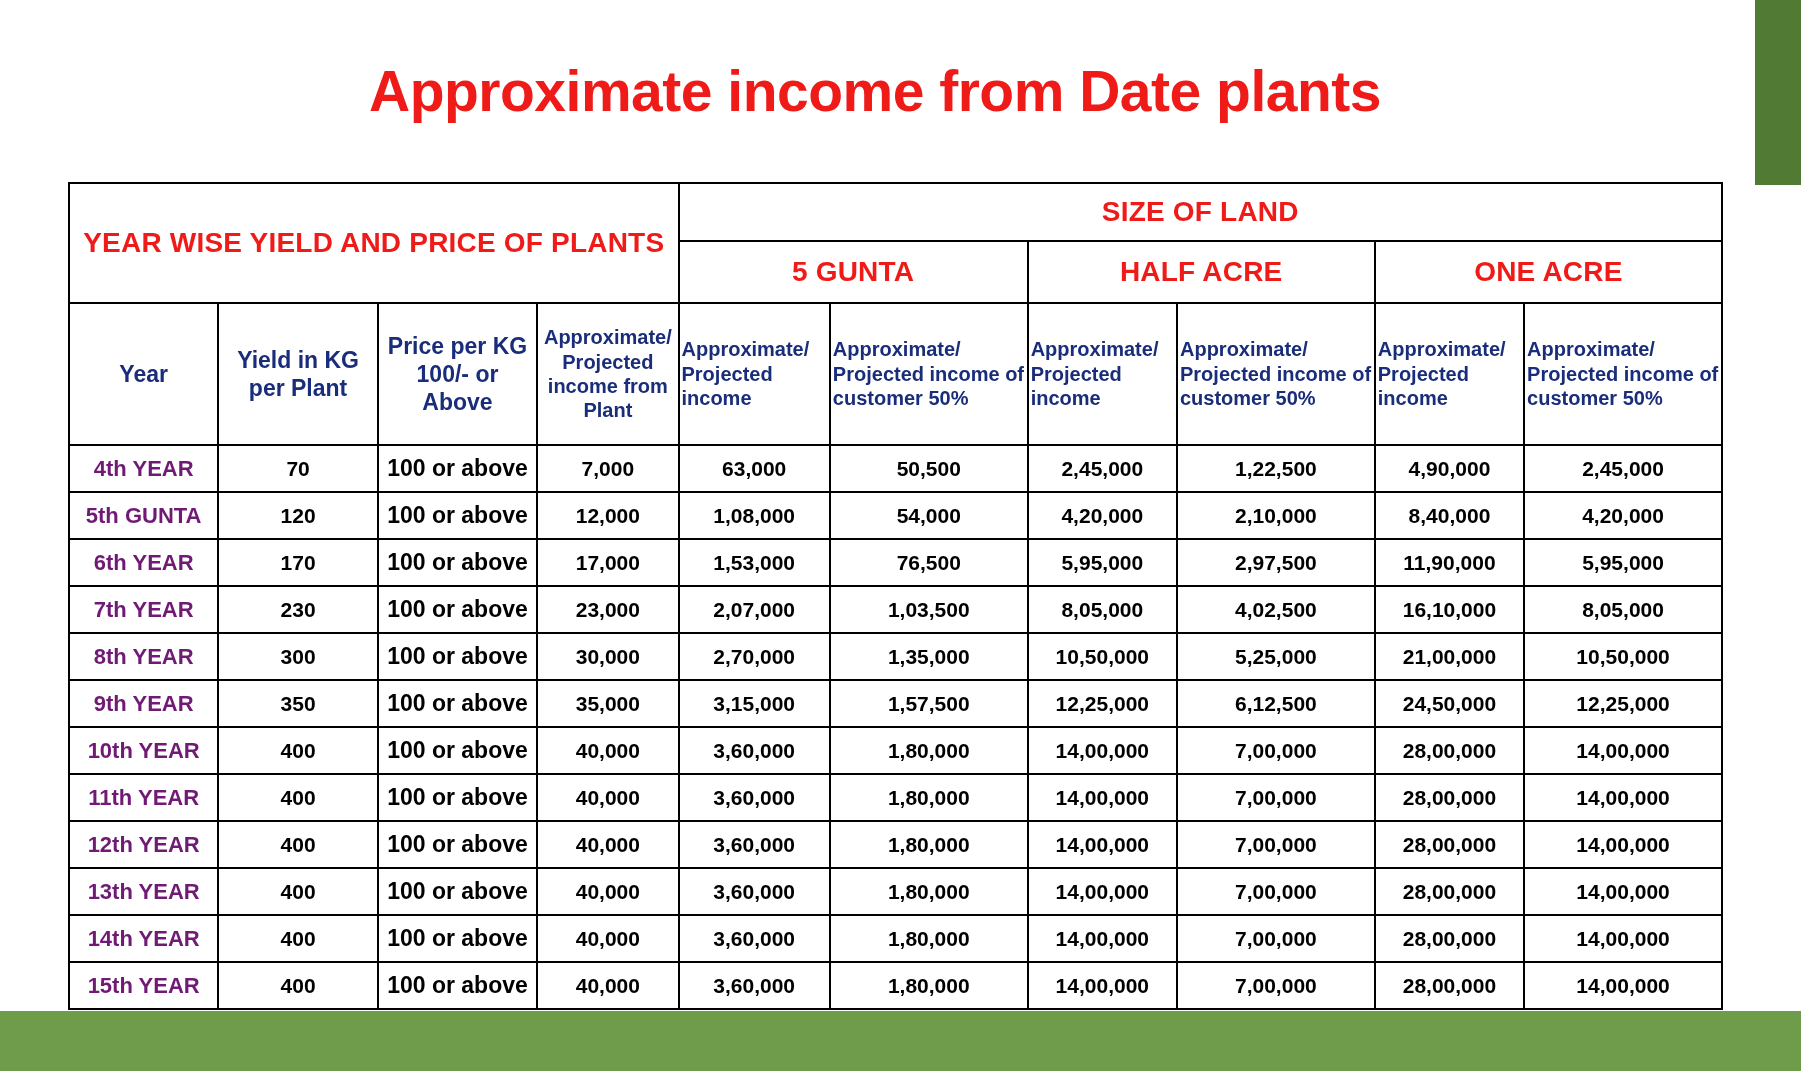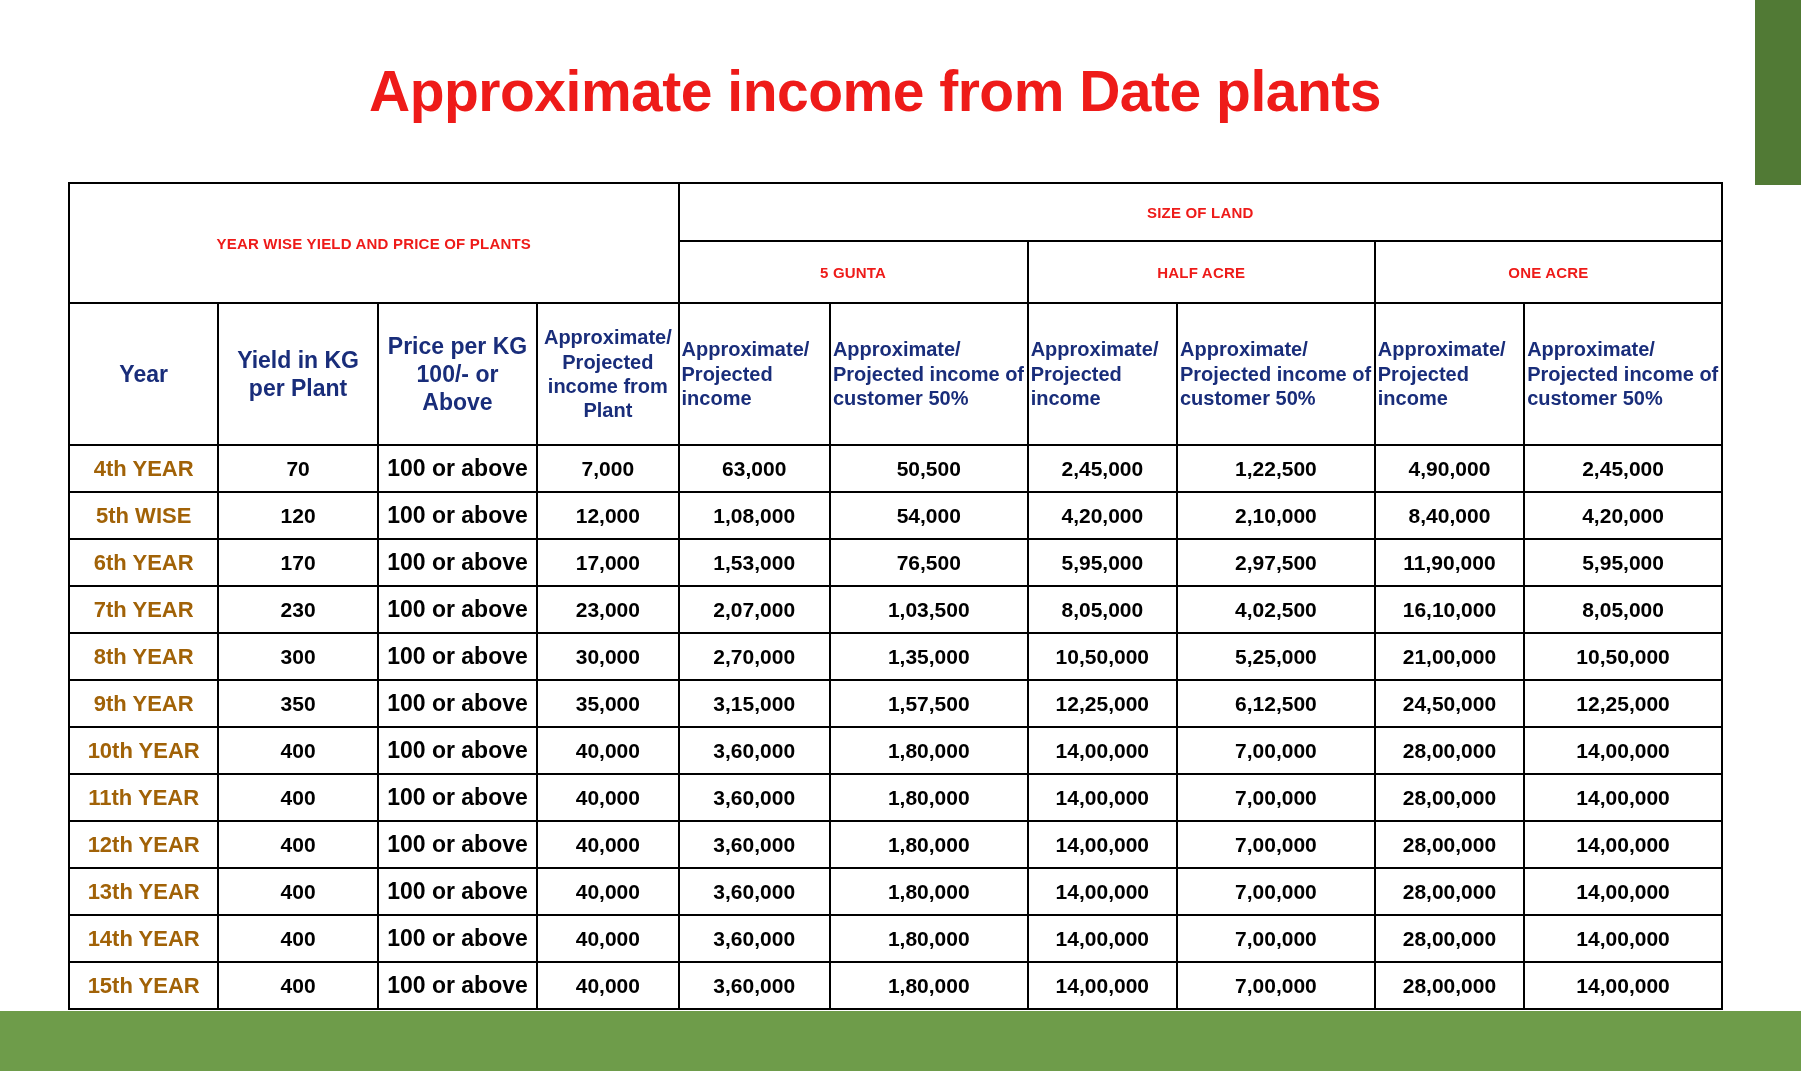--- a/index.html
+++ b/index.html
@@ -55,21 +55,21 @@
   }
   table.main td, table.main th {
     border: 2px solid #000000;
     padding: 0;
     vertical-align: middle;
     text-align: center;
   }
   .hdr-red {
     color: #ee1b19;
     font-weight: bold;
-    font-size: 15px;
+    font-size: 28px;
     letter-spacing: 0.2px;
   }
   .yearwise-cell {
     height: 118px;
   }
   .sizeofland-cell {
     height: 56px;
   }
   .subland-cell {
     height: 60px;
@@ -84,21 +84,21 @@
     padding: 4px 6px;
   }
   .col-hdr.big {
     font-size: 23px;
   }
   .col-hdr.left {
     text-align: left;
     padding-left: 2px;
   }
   td.year-cell {
-    color: #a16207;
+    color: #701a75;
     font-weight: bold;
     font-size: 22px;
     text-align: left;
     padding-left: 16px;
     height: 45px;
   }
   td.data-cell {
     color: #000000;
     font-weight: bold;
     font-size: 21px;
@@ -172,21 +172,21 @@
           <td class="price-cell">100 or above</td>
           <td class="data-cell">7,000</td>
           <td class="data-cell">63,000</td>
           <td class="data-cell">50,500</td>
           <td class="data-cell">2,45,000</td>
           <td class="data-cell">1,22,500</td>
           <td class="data-cell">4,90,000</td>
           <td class="data-cell">2,45,000</td>
         </tr>
         <tr>
-          <td class="year-cell">5th WISE</td>
+          <td class="year-cell">5th GUNTA</td>
           <td class="data-cell">120</td>
           <td class="price-cell">100 or above</td>
           <td class="data-cell">12,000</td>
           <td class="data-cell">1,08,000</td>
           <td class="data-cell">54,000</td>
           <td class="data-cell">4,20,000</td>
           <td class="data-cell">2,10,000</td>
           <td class="data-cell">8,40,000</td>
           <td class="data-cell">4,20,000</td>
         </tr>

